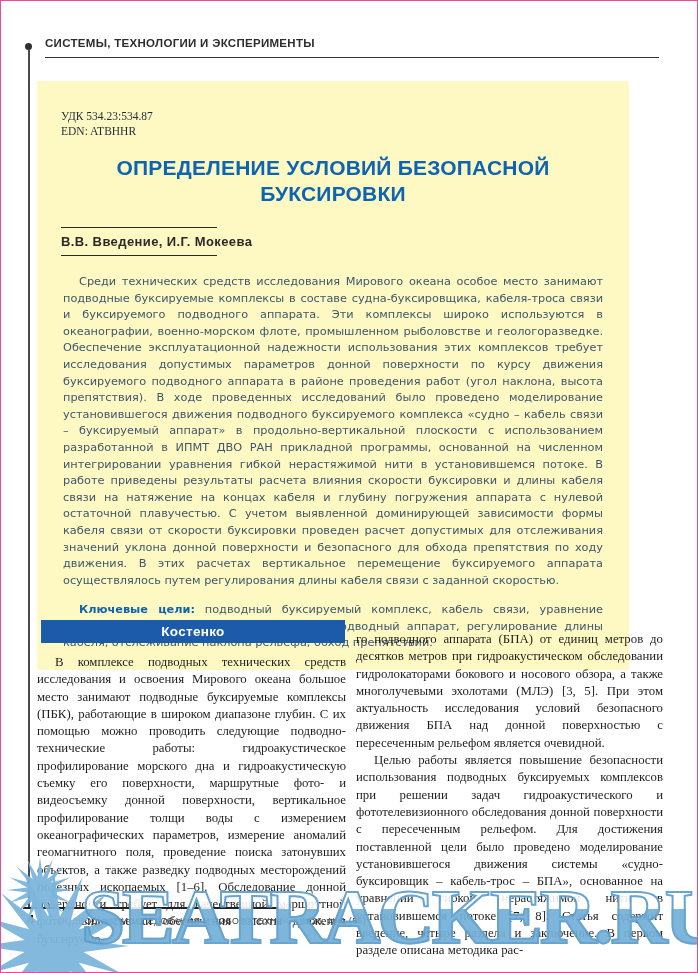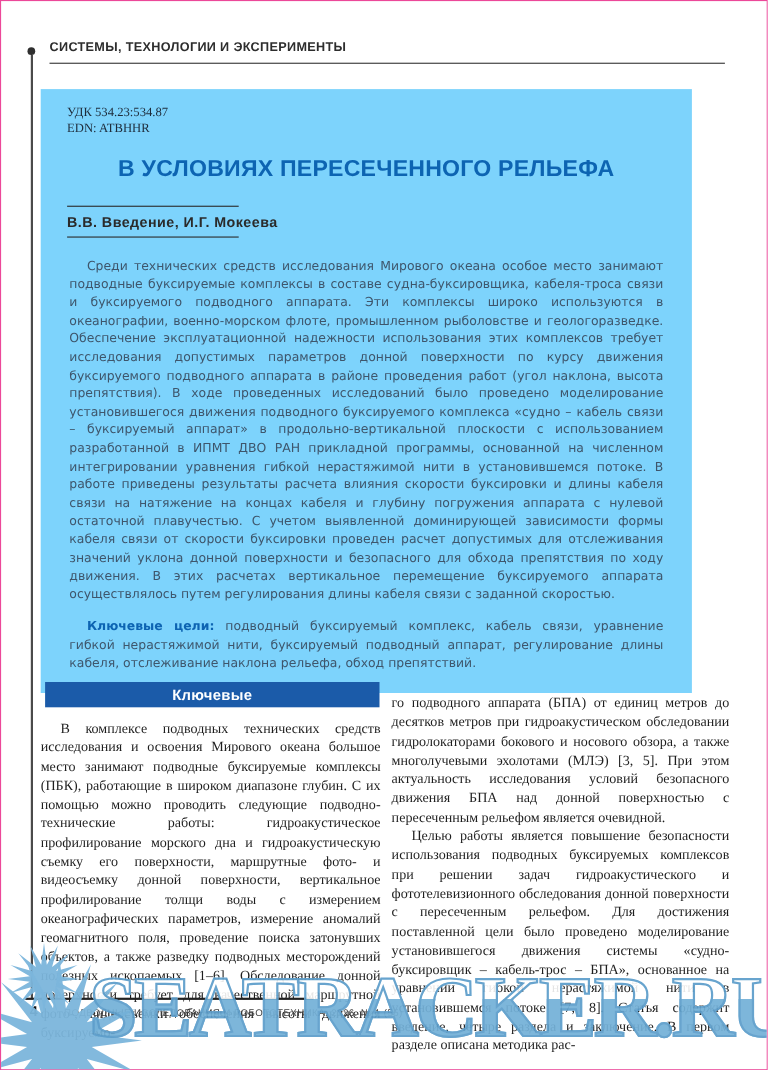--- a/index.html
+++ b/index.html
@@ -12,21 +12,21 @@
   .runhead-bullet{position:absolute;left:24px;top:42px;width:7px;height:7px;border-radius:50%;background:#2f2f2f;}
   .runhead-vline{position:absolute;left:27px;top:49px;width:2px;height:858px;background:#4a4a4a;}
   .runhead-text{
     position:absolute;left:44px;top:36px;font-family:"Liberation Sans",sans-serif;
     font-size:11.5px;letter-spacing:.3px;color:#2d2d2d;font-weight:bold;font-stretch:condensed;
   }
   .runhead-rule{position:absolute;left:44px;top:56px;width:614px;height:1px;background:#333;}
   
   .abstract-box{
     position:absolute;left:36px;top:80px;width:592px;box-sizing:border-box;
-    background:#7dd3fc;padding:14px 24px 18px 24px;
+    background:#fef9c3;padding:28px 24px 18px 24px;
   }
   .meta-row{display:flex;justify-content:space-between;font-size:11.5px;color:#1d2b3a;}
   .meta-left div{line-height:15px;}
   .meta-doi{line-height:15px;}
   .article-title{
     margin-top:16px;text-align:center;font-family:"Liberation Sans",sans-serif;
     font-weight:bold;color:#0d64b2;font-size:21px;line-height:26px;letter-spacing:.2px;
   }
   .authors-wrap{margin-top:20px;}
   .authors-rule{width:156px;height:0;border-top:1.5px solid #2a2a2a;}
@@ -89,36 +89,36 @@
 
   <div class="abstract-box">
     <div class="meta-row">
       <div class="meta-left">
         <div>УДК 534.23:534.87</div>
         <div>EDN: ATBHHR</div>
       </div>
     </div>
 
     <div class="article-title">
-      <div>В УСЛОВИЯХ ПЕРЕСЕЧЕННОГО РЕЛЬЕФА</div>
+      <div>ОПРЕДЕЛЕНИЕ УСЛОВИЙ БЕЗОПАСНОЙ БУКСИРОВКИ</div>
     </div>
 
     <div class="authors-wrap">
       <div class="authors-rule"></div>
       <div class="authors-name">В.В. Введение, И.Г. Мокеева</div>
       <div class="authors-rule"></div>
     </div>
 
     <p class="abstract-text">Среди технических средств исследования Мирового океана особое место занимают подводные буксируемые комплексы в составе судна-буксировщика, кабеля-троса связи и буксируемого подводного аппарата. Эти комплексы широко используются в океанографии, военно-морском флоте, промышленном рыболовстве и геологоразведке. Обеспечение эксплуатационной надежности использования этих комплексов требует исследования допустимых параметров донной поверхности по курсу движения буксируемого подводного аппарата в районе проведения работ (угол наклона, высота препятствия). В ходе проведенных исследований было проведено моделирование установившегося движения подводного буксируемого комплекса «судно – кабель связи – буксируемый аппарат» в продольно-вертикальной плоскости с использованием разработанной в ИПМТ ДВО РАН прикладной программы, основанной на численном интегрировании уравнения гибкой нерастяжимой нити в установившемся потоке. В работе приведены результаты расчета влияния скорости буксировки и длины кабеля связи на натяжение на концах кабеля и глубину погружения аппарата с нулевой остаточной плавучестью. С учетом выявленной доминирующей зависимости формы кабеля связи от скорости буксировки проведен расчет допустимых для отслеживания значений уклона донной поверхности и безопасного для обхода препятствия по ходу движения. В этих расчетах вертикальное перемещение буксируемого аппарата осуществлялось путем регулирования длины кабеля связи с заданной скоростью.</p>
 
     <p class="keywords"><span class="kw-label">Ключевые цели:</span><span> подводный буксируемый комплекс, кабель связи, уравнение гибкой нерастяжимой нити, буксируемый подводный аппарат, регулирование длины кабеля, отслеживание наклона рельефа, обход препятствий.</span></p>
   </div>
 
   <div class="section-heading">
-    <span>Ключевые</span>
+    <span>Костенко</span>
   </div>
 
   <div class="col col-left">
     <p class="indent">В комплексе подводных технических средств исследования и освоения Мирового океана большое место занимают подводные буксируемые комплексы (ПБК), работающие в широком диапазоне глубин. С их помощью можно проводить следующие подводно-технические работы: гидроакустическое профилирование морского дна и гидроакустическую съемку его поверхности, маршрутные фото- и видеосъемку донной поверхности, вертикальное профилирование толщи воды с измерением океанографических параметров, измерение аномалий геомагнитного поля, проведение поиска затонувших объектов, а также разведку подводных месторождений полезных ископаемых [1–6]. Обследование донной поверхности требует для качественной маршрутной фото-, видеосъемки обеспечения высоты движения буксируемо-</p>
   </div>
   <div class="col col-right">
     <p>го подводного аппарата (БПА) от единиц метров до десятков метров при гидроакустическом обследовании гидролокаторами бокового и носового обзора, а также многолучевыми эхолотами (МЛЭ) [3, 5]. При этом актуальность исследования условий безопасного движения БПА над донной поверхностью с пересеченным рельефом является очевидной.</p>
     <p class="indent">Целью работы является повышение безопасности использования подводных буксируемых комплексов при решении задач гидроакустического и фототелевизионного обследования донной поверхности с пересеченным рельефом. Для достижения поставленной цели было проведено моделирование установившегося движения системы «судно-буксировщик – кабель-трос – БПА», основанное на уравнении гибкой нерастяжимой нити в установившемся потоке [7, 8]. Статья содержит введение, четыре раздела и заключение. В первом разделе описана методика рас-</p>
   </div>
 

